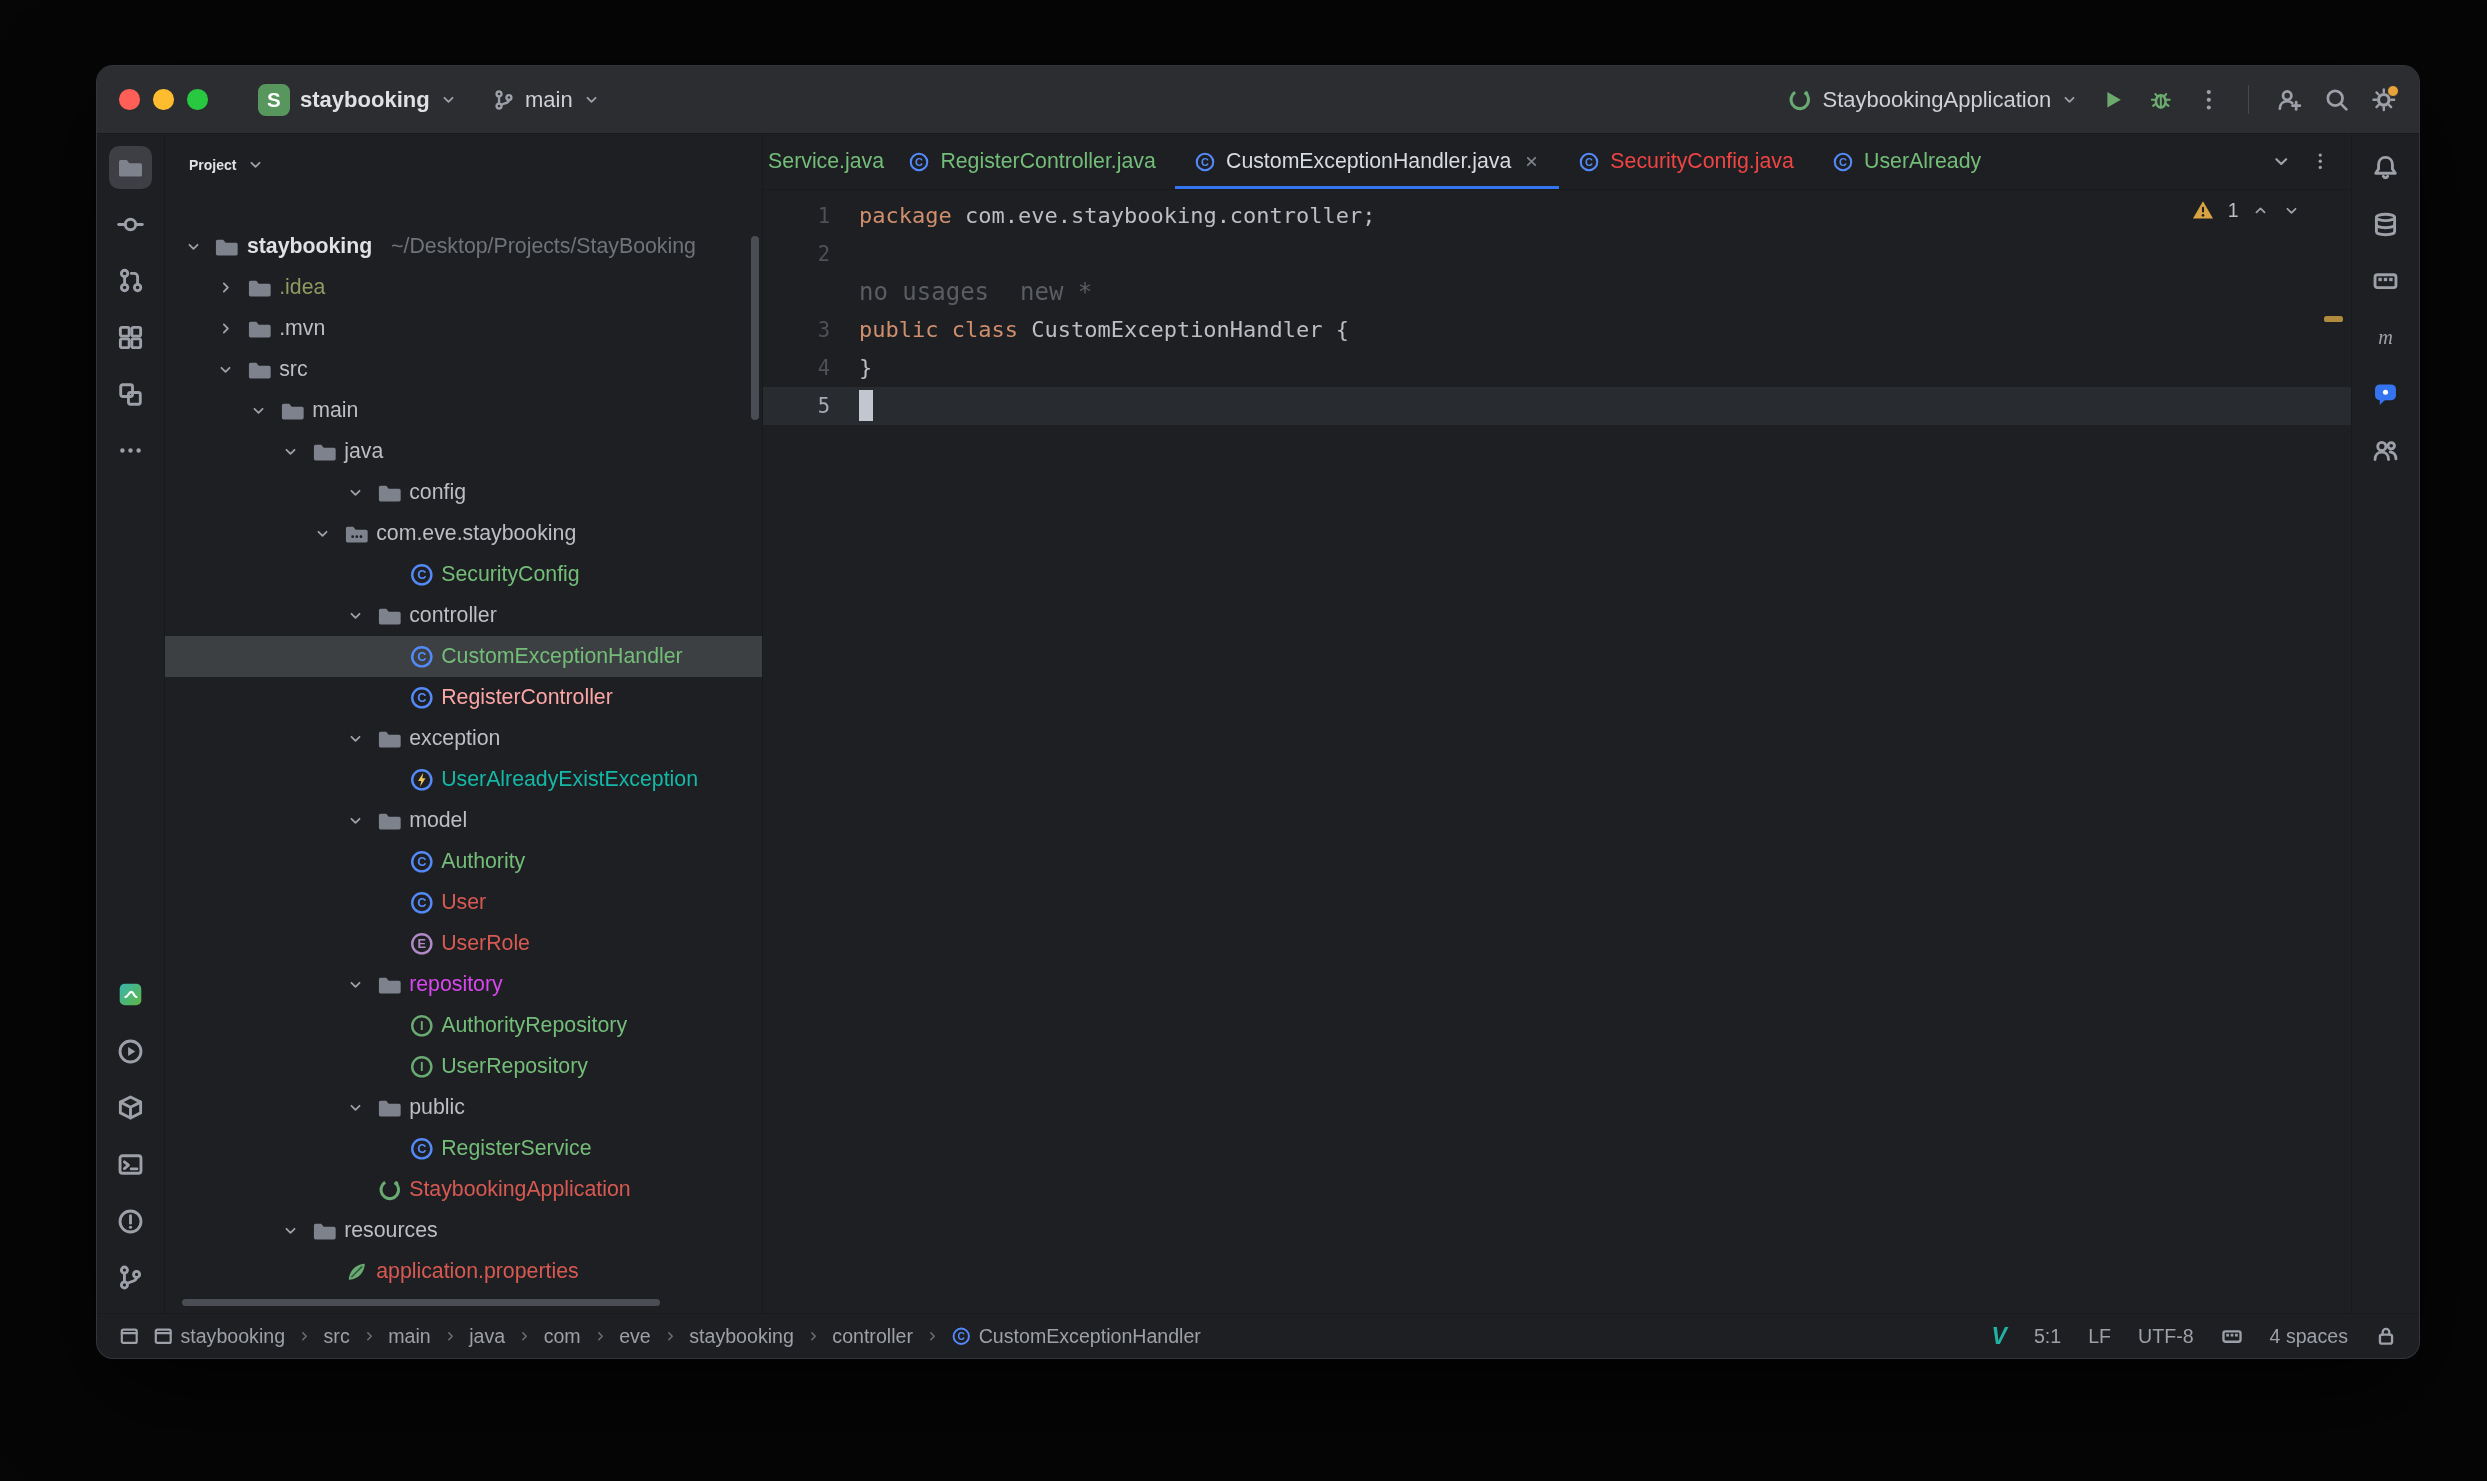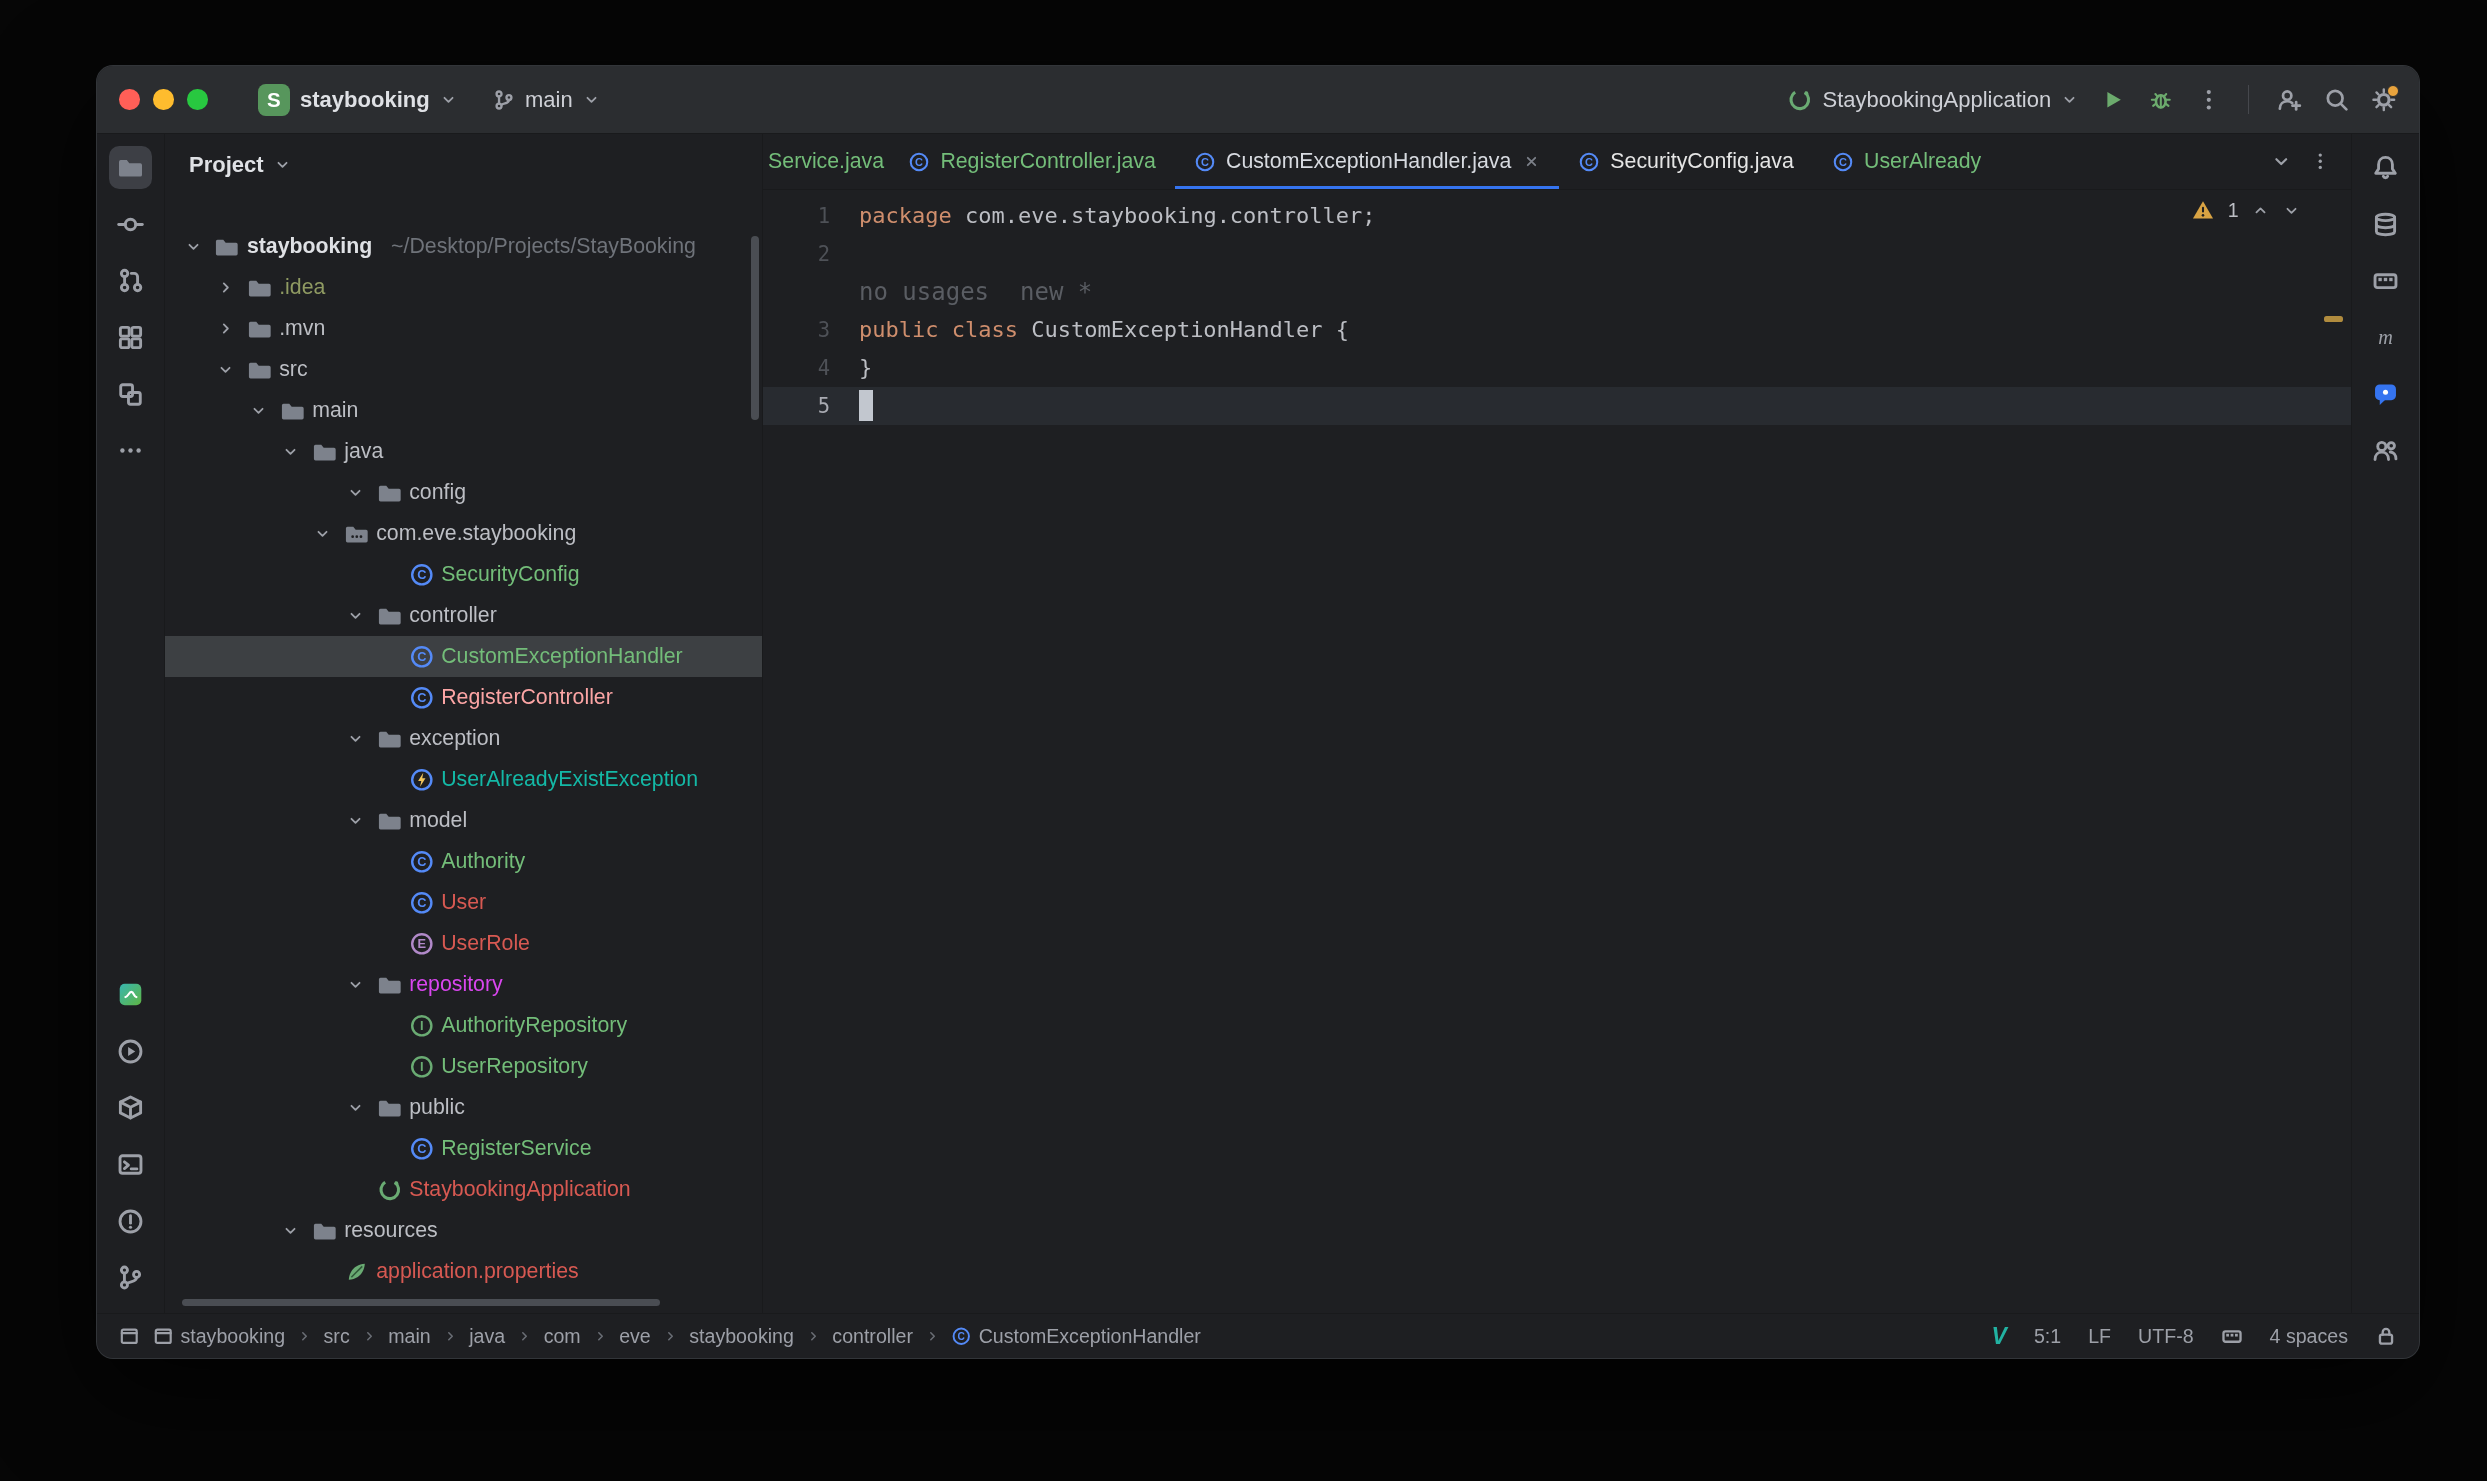--- a/index.html
+++ b/index.html
@@ -28,21 +28,21 @@
   .main{flex:1;display:flex;min-height:0;}
   .stripe{width:67px;flex:0 0 auto;display:flex;flex-direction:column;align-items:center;padding:12px 0 13.7px;gap:13.7px;}
   .stripe.left{border-right:0.9px solid #191a1c;}
   .stripe.right{border-left:0.9px solid #191a1c;}
   .stripe-group{display:flex;flex-direction:column;gap:13.7px;align-items:center;}
   .stripe-group.bottom{margin-top:auto;}
   .stripe-btn{width:43px;height:43px;border-radius:10.2px;display:flex;align-items:center;justify-content:center;color:#9da0a8;}
   .stripe-btn.active{background:#3d3f45;color:#d5d8de;}
   
   .project-panel{width:597px;flex:0 0 auto;display:flex;flex-direction:column;position:relative;border-right:0.9px solid #191a1c;}
-  .panel-header{height:61px;flex:0 0 auto;display:flex;align-items:center;gap:10.2px;padding:0 24px;color:#dfe1e5;font-weight:700;font-size:22px;}
+  .panel-header{height:61px;flex:0 0 auto;display:flex;align-items:center;gap:10.2px;padding:0 24px;color:#dfe1e5;font-weight:700;font-size:14px;}
   .tree{flex:1;overflow:hidden;padding-top:31px;position:relative;}
   .tree-row{height:41px;display:flex;align-items:center;gap:6.8px;font-size:21.3px;color:#bcbec4;white-space:nowrap;overflow:hidden;padding-right:12px;}
   .tree-row.selected{background:#3d4043;}
   .chev{width:29px;display:flex;justify-content:center;color:#9da0a8;flex:0 0 auto;}
   .suffix{color:#6f737a;margin-left:12px;}
   .vscroll{position:absolute;right:3.4px;top:102px;width:7.7px;height:184px;border-radius:4.3px;background:#4a4d53;}
   .hscroll{position:absolute;left:17px;bottom:6.8px;height:7.7px;width:478px;border-radius:4.3px;background:#4a4d53;}
   
   .editor-col{flex:1;display:flex;flex-direction:column;min-width:0;}
   .tabbar{height:55px;flex:0 0 auto;display:flex;align-items:stretch;border-bottom:0.9px solid #191a1c;color:#9da0a8;overflow:hidden;text-align:right;}
@@ -646,21 +646,21 @@
                   </svg>
                 </span>
               </div>
               <div class="tab">
                 <span class="i i26">
                   <svg viewBox="0 0 16 16" width="100%" height="100%" xmlns="http://www.w3.org/2000/svg" style="font-size:25px">
                     <circle cx="8" cy="8" r="6" stroke="#548af7" stroke-width="1.5" fill="none"></circle>
                     <text x="8" y="10.7" text-anchor="middle" font-family="Liberation Sans, sans-serif" font-weight="bold" font-size="8" fill="#548af7">C</text>
                   </svg>
                 </span>
-                <span style="color: #e5e5e5;">SecurityConfig.java</span>
+                <span style="color: #ef4444;">SecurityConfig.java</span>
               </div>
               <div class="tab">
                 <span class="i i26">
                   <svg viewBox="0 0 16 16" width="100%" height="100%" xmlns="http://www.w3.org/2000/svg" style="font-size:25px">
                     <circle cx="8" cy="8" r="6" stroke="#548af7" stroke-width="1.5" fill="none"></circle>
                     <text x="8" y="10.7" text-anchor="middle" font-family="Liberation Sans, sans-serif" font-weight="bold" font-size="8" fill="#548af7">C</text>
                   </svg>
                 </span>
                 <span style="color: rgb(115, 189, 121);">UserAlready</span>
               </div>

